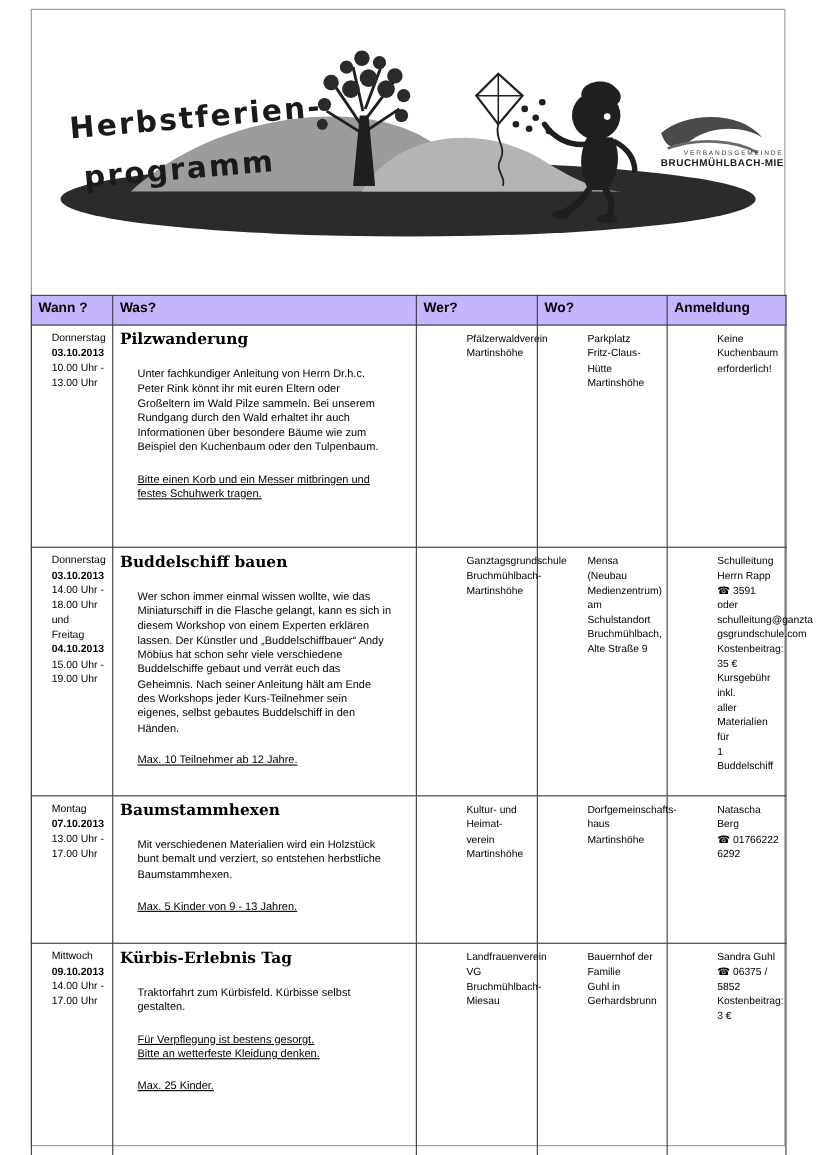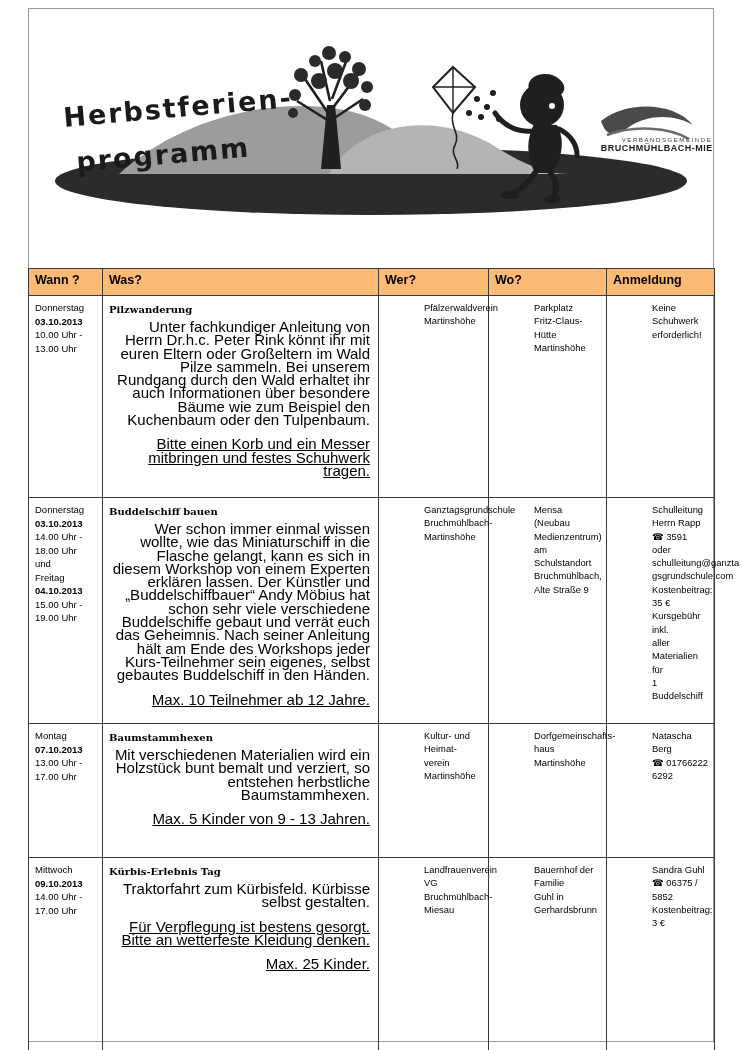--- a/index.html
+++ b/index.html
@@ -97,51 +97,51 @@
     width: 686px;
     border-collapse: collapse;
     table-layout: fixed;
   }
   table.prog th, table.prog td {
     border: 1px solid #3a3a3a;
     vertical-align: top;
     padding: 5px 6px 8px 6px;
   }
   table.prog thead th {
-    background: #fdba74;
+    background: #c4b5fd;
     text-align: left;
     font-size: 12.5px;
     font-weight: bold;
     padding: 4px 6px;
     height: 18px;
   }
   .col-wann { width: 74px; }
   .col-was  { width: 276px; }
   .col-wer  { width: 110px; }
   .col-wo   { width: 118px; }
   .col-anm  { width: 108px; }
 
   .when-line {
     font-size: 9.5px;
     line-height: 13.5px;
+    margin-left: 12px;
   }
   .when-line.bold { font-weight: bold; }
 
   .what-title {
     font-family: "DejaVu Serif", serif;
     font-weight: bold;
-    font-size: 10px;
+    font-size: 14px;
     line-height: 17px;
     margin-bottom: 2px;
   }
   .what-para {
-    font-size: 15px;
+    font-size: 10px;
     line-height: 13.3px;
-    margin: 2px;
-    text-align: right;
+    margin: 16px;
   }
   .what-para.spaced { margin-top: 11px; text-decoration: underline; }
 
   .cell-line {
     font-size: 9.4px;
     line-height: 13.3px;
     margin-left: 39px;
   }
 
   .row-pilz td { height: 188px; }
@@ -258,21 +258,21 @@
         <td>
           <div class="cell-line">Pfälzerwaldverein</div>
           <div class="cell-line">Martinshöhe</div>
         </td>
         <td>
           <div class="cell-line">Parkplatz</div>
           <div class="cell-line">Fritz-Claus-Hütte</div>
           <div class="cell-line">Martinshöhe</div>
         </td>
         <td>
-          <div class="cell-line">Keine Schuhwerk</div>
+          <div class="cell-line">Keine Kuchenbaum</div>
           <div class="cell-line">erforderlich!</div>
         </td>
       </tr>
 
       <tr class="row-buddel">
         <td>
           <div class="when-line">Donnerstag</div>
           <div class="when-line bold">03.10.2013</div>
           <div class="when-line">14.00 Uhr -</div>
           <div class="when-line">18.00 Uhr</div>

